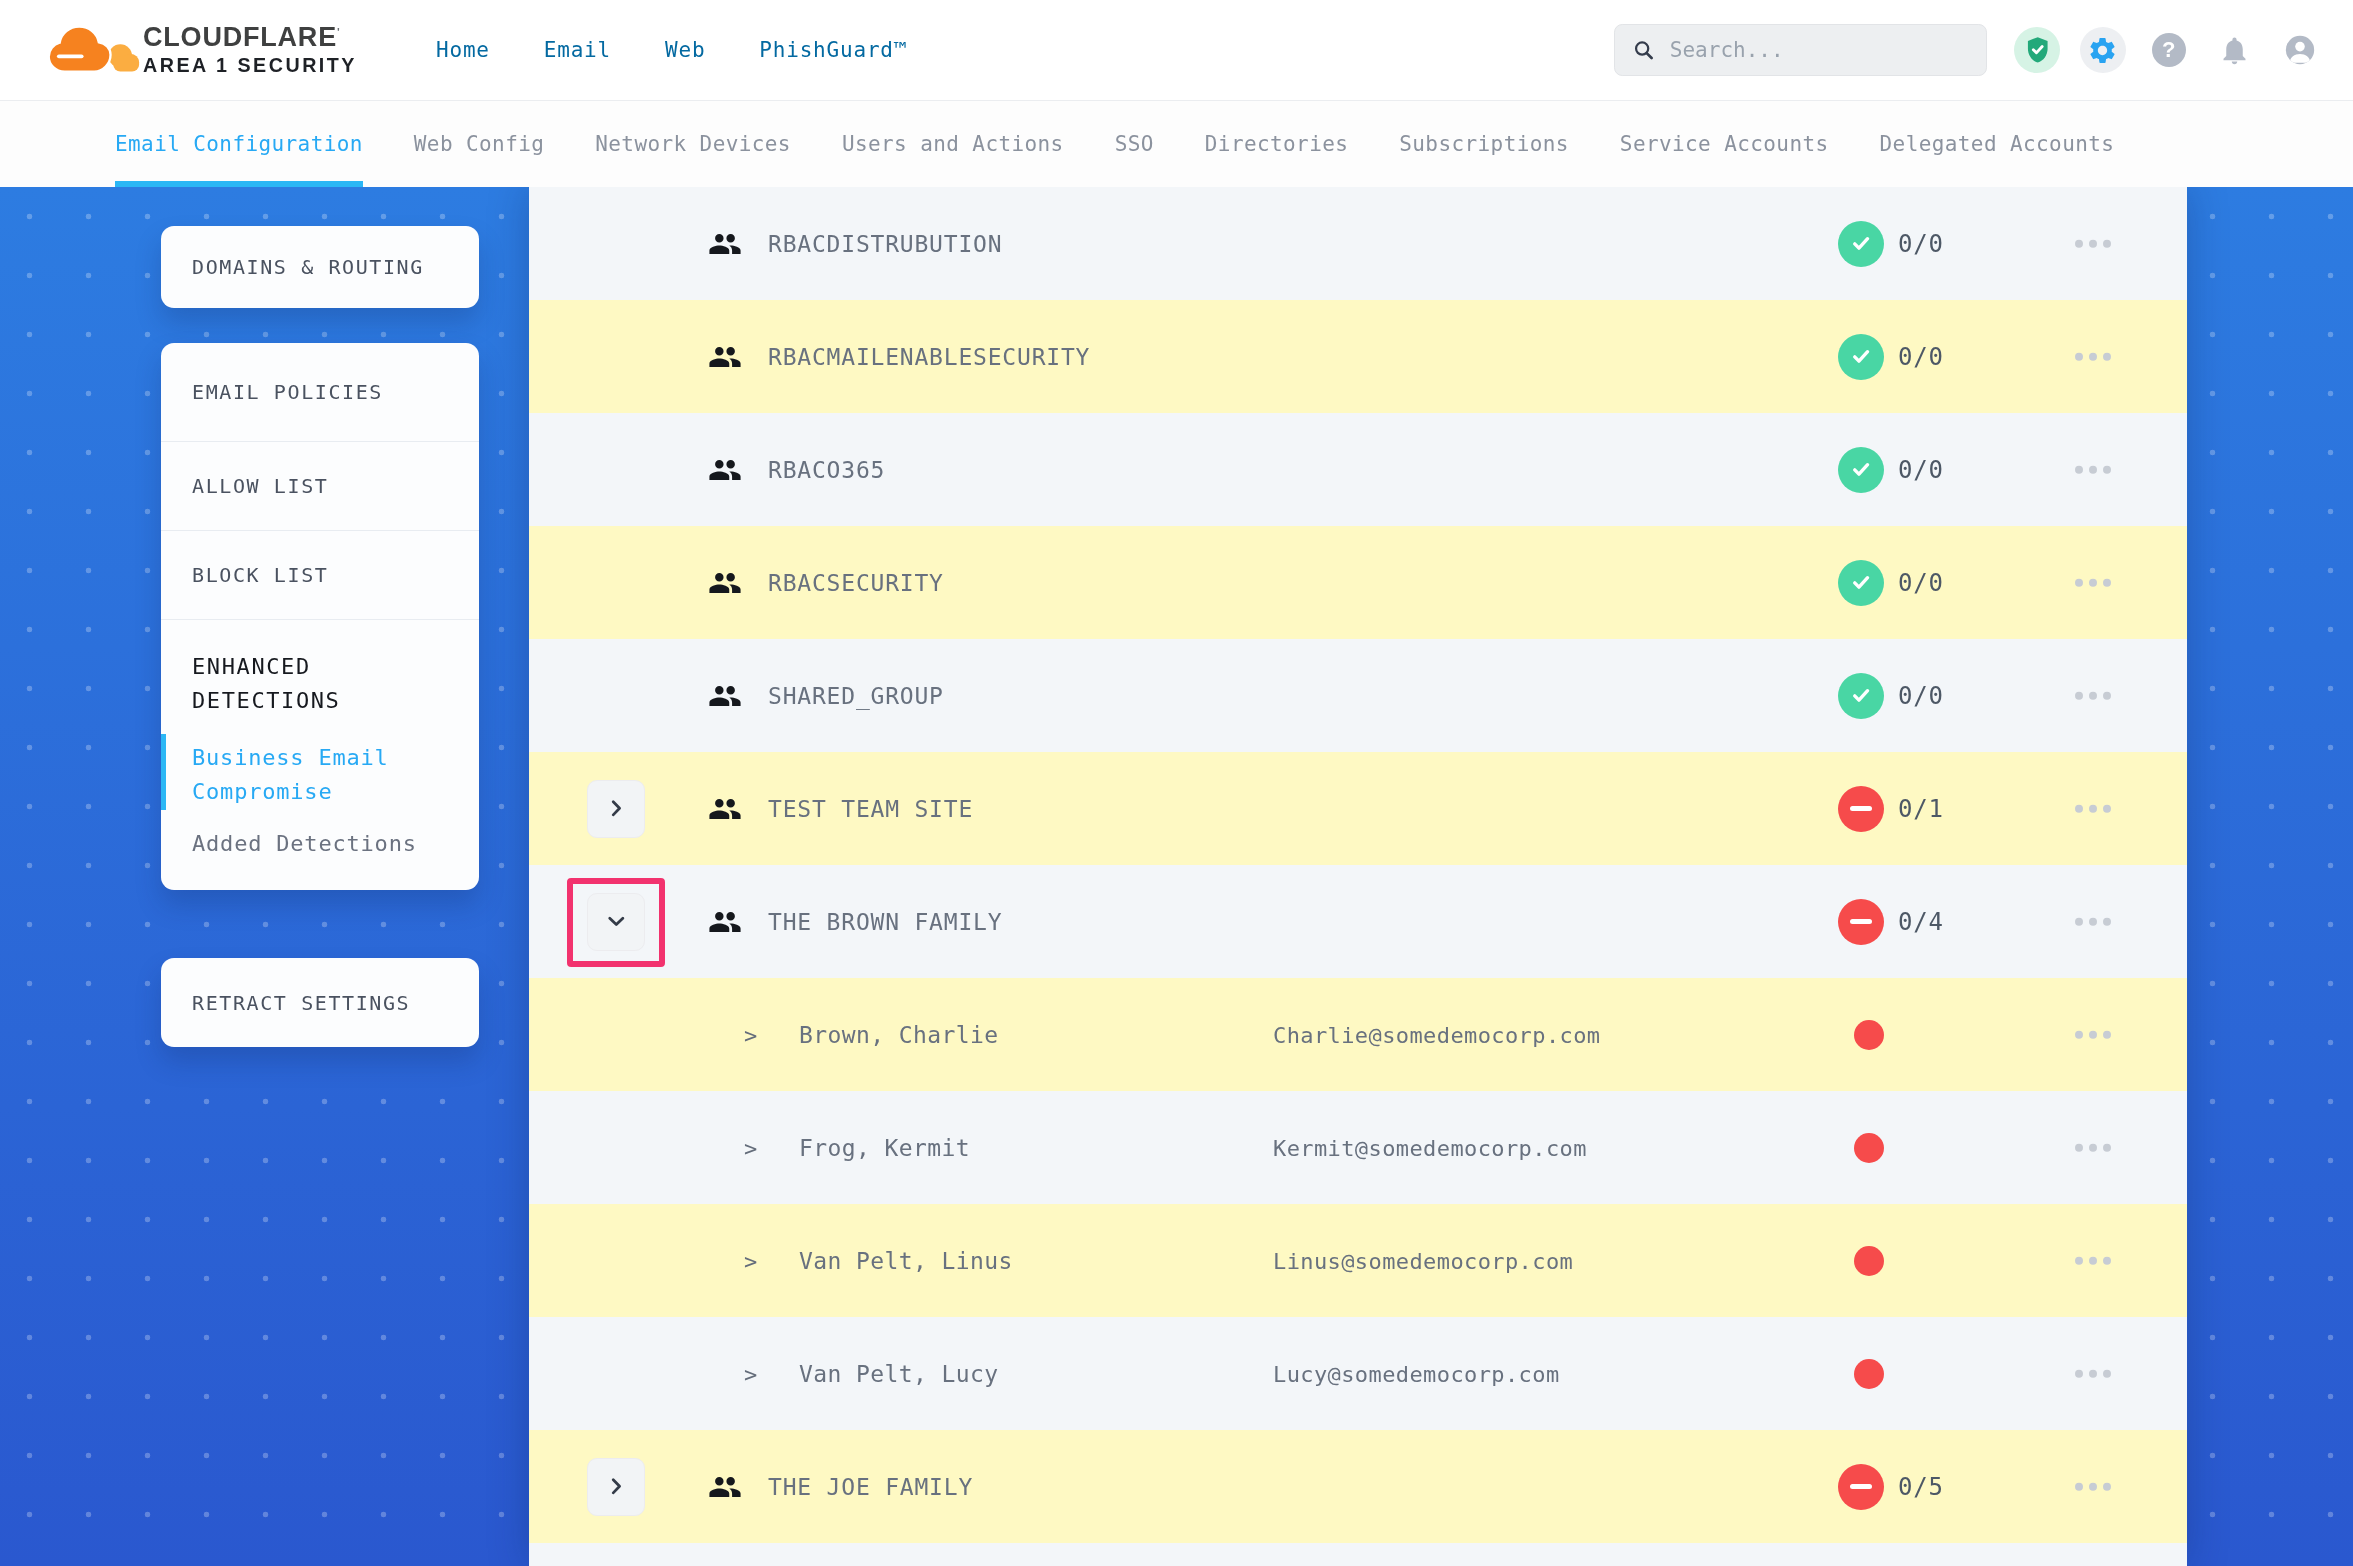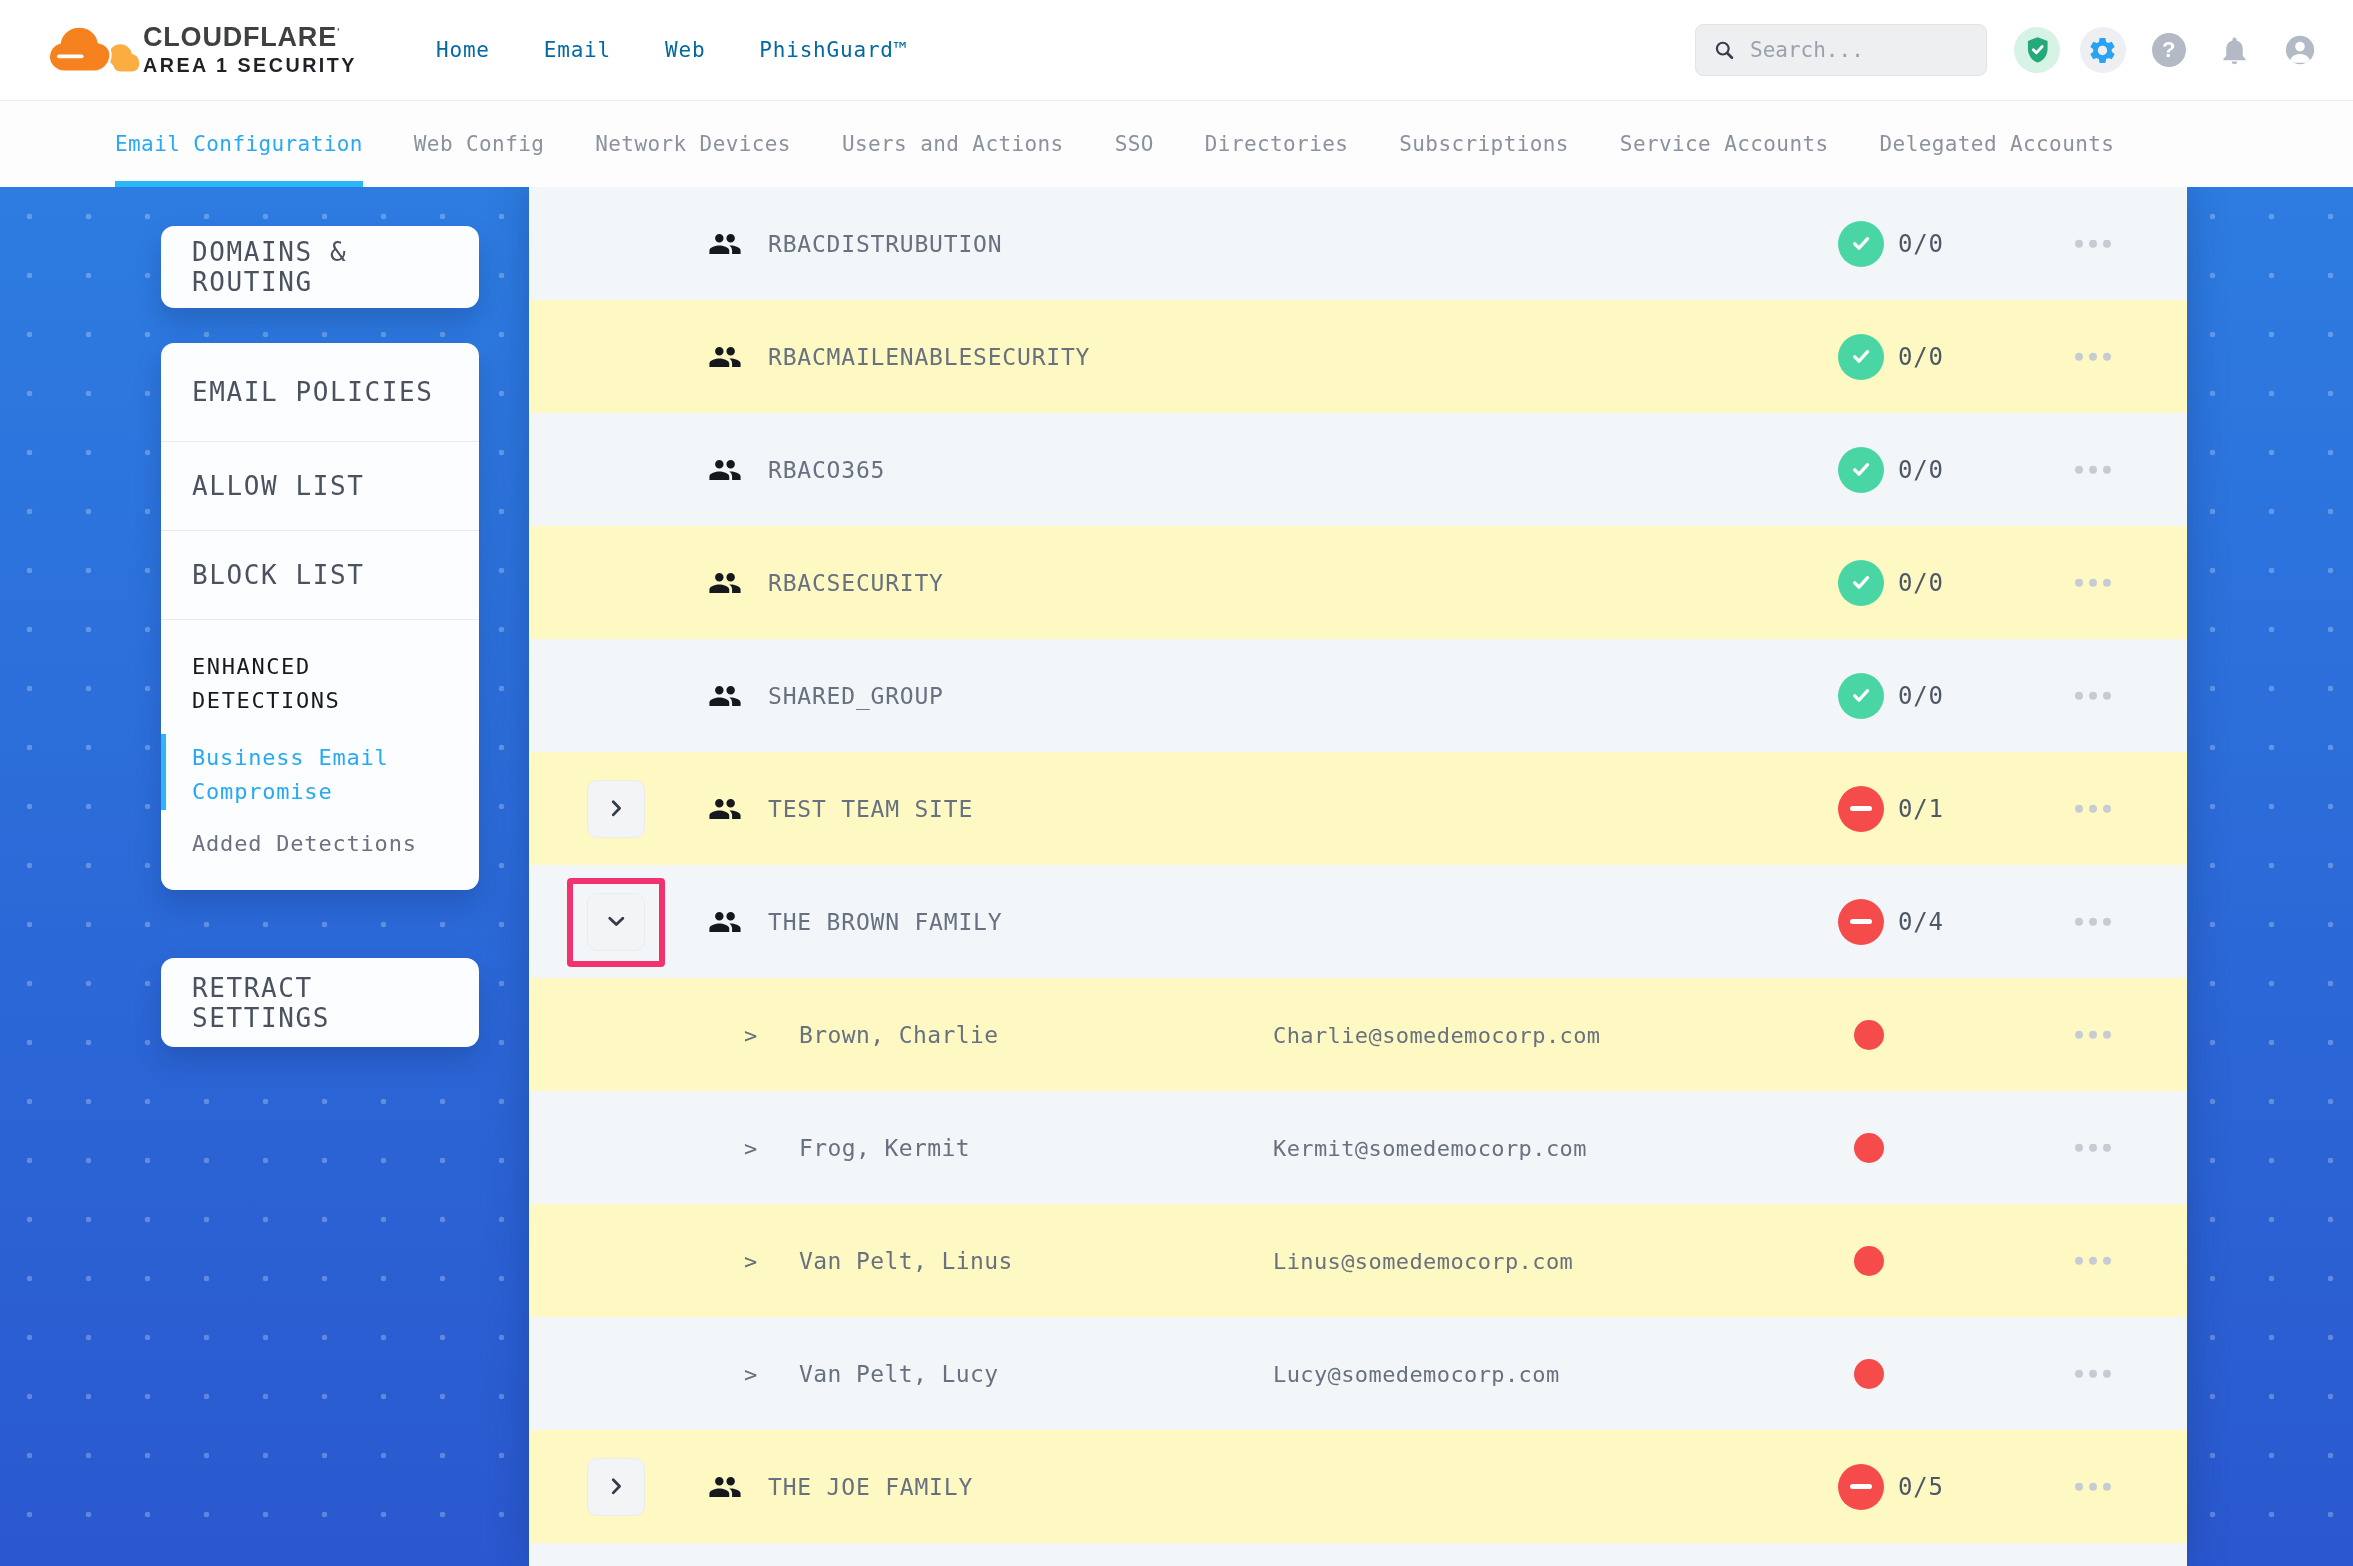--- a/index.html
+++ b/index.html
@@ -11,21 +11,21 @@
     border-bottom:0.8px solid #ebedf0; position:relative; z-index:5; }
   .logo { display:flex; align-items:center; gap:0; margin-left:46px; }
   .logo svg { width:97px; height:61px; }
   .brand { line-height:1; font-family:"Liberation Sans",sans-serif; }
   .brand .l1 { font-weight:700; font-size:27px; color:#3f4040; letter-spacing:0.8px; }
   .brand .l1 sup { font-size:11.5px; color:#6b7075; }
   .brand .l2 { font-weight:700; font-size:19.7px; color:#1e2126; letter-spacing:2.5px; margin-top:5.7px; }
   .hnav { display:flex; gap:54px; margin-left:79px; }
   .hnav a { font-size:21px; color:#0369a1; text-decoration:none; letter-spacing:0.8px; cursor:pointer; }
   .hright { margin-left:auto; display:flex; align-items:center; margin-right:31px; }
-  .search { width:292px; height:52px; background:#edeff1; border:0.8px solid #e2e4e7;
+  .search { width:373px; height:52px; background:#edeff1; border:0.8px solid #e2e4e7;
     border-radius:8.2px; display:flex; align-items:center; padding:0 16.4px; gap:13px; }
   .search input { border:none; background:transparent; outline:none; font:inherit;
     font-size:21px; color:#3c4454; width:100%; }
   .search input::placeholder { color:#99a2ad; }
   .iconbtns { display:flex; align-items:center; gap:19.7px; margin-left:27px; }
   .icell { width:46px; height:46px; display:flex; align-items:center; justify-content:center;
     border-radius:50%; cursor:pointer; }
   .icell.greenbg { background:#d6f3e5; }
   .icell.graybg  { background:#edeff2; }
   .qcircle { width:34px; height:34px; border-radius:50%; background:#b3bac6; color:#fff;
@@ -51,21 +51,21 @@
   
   .sidebar { position:absolute; left:161px; top:0; width:318px; z-index:2; }
   .card { background:#fcfdfe; border-radius:13px; box-shadow:0 14.8px 26px rgba(14,38,90,0.22);
     position:absolute; left:0; right:0; }
   .card.c1 { top:39px; height:82px; display:flex; align-items:center; padding:0 31px; cursor:pointer; }
   .card.c2 { top:156px; }
   .card.c3 { top:771px; height:89px; display:flex; align-items:center; padding:0 31px; cursor:pointer; }
   .sec { height:89px; display:flex; align-items:center; padding:0 31px;
     border-bottom:0.8px solid #e8ecf1; cursor:pointer; }
   .sec.first { height:99px; }
-  .caps { font-size:26px; color:#4a5260; letter-spacing:1.6px; }
+  .caps { font-size:20px; color:#4a5260; letter-spacing:1.6px; }
   .enh { padding:29.5px 31px 34px; }
   .enh-title { font-size:22px; color:#16191f; letter-spacing:1.6px; line-height:34px; }
   .bec { position:relative; margin-top:23px; font-size:22px; line-height:34px;
     color:#27a9f4; letter-spacing:0.8px; cursor:pointer; }
   .bec::before { content:""; position:absolute; left:-31px; top:-6.6px; bottom:-1.6px;
     width:4.9px; background:#2bb7f5; }
   .added { margin-top:22px; font-size:22px; color:#6b7280; letter-spacing:0.8px; cursor:pointer; }
 
   
   .main { position:absolute; left:529px; top:0; width:1658px; height:100%;

